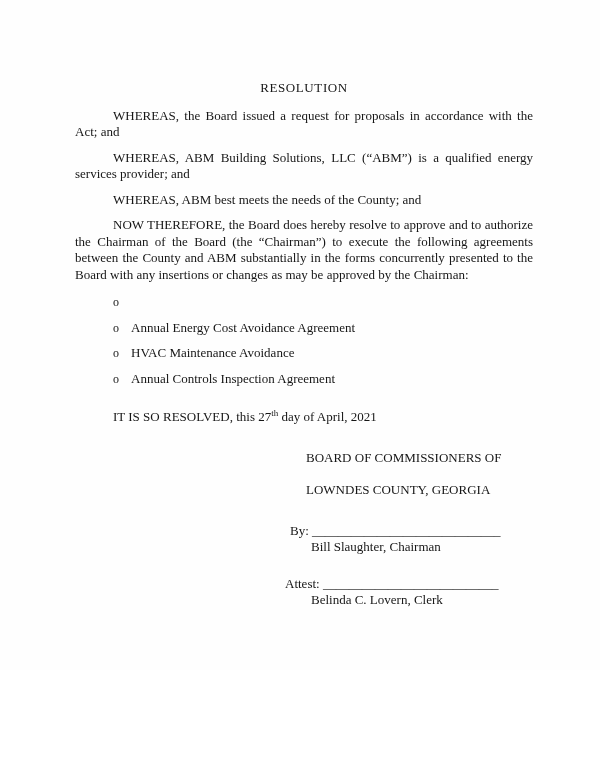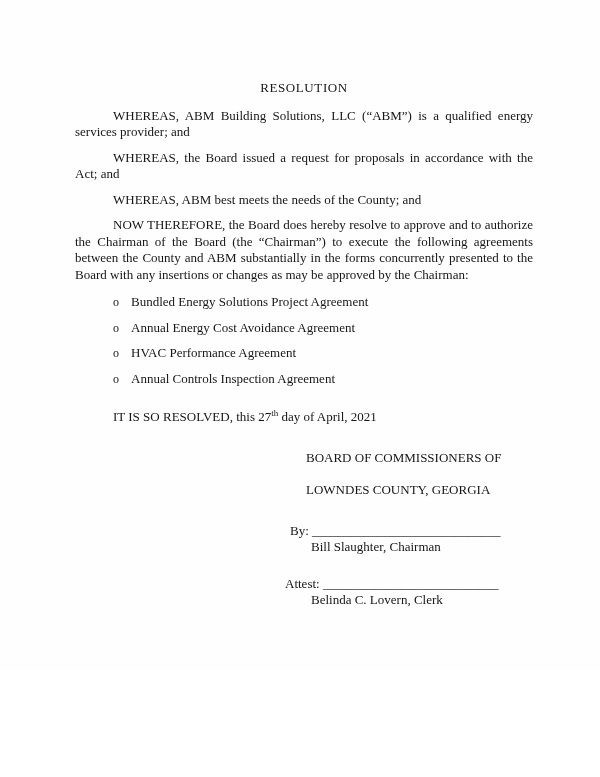--- a/index.html
+++ b/index.html
@@ -77,37 +77,36 @@
     margin-left: -5px;
   }
 </style>
 </head>
 <body>
 
 <div class="page">
 
   <h1 class="title">RESOLUTION</h1>
 
+  <p class="para">WHEREAS, the Board issued a request for proposals in accordance with the Act; and</p>
   <p class="para">WHEREAS, ABM Building Solutions, LLC (“ABM”) is a qualified energy services provider; and</p>
-  <p class="para">WHEREAS, the Board issued a request for proposals in accordance with the Act; and</p>
   <p class="para">WHEREAS, ABM best meets the needs of the County; and</p>
   <p class="para">NOW THEREFORE, the Board does hereby resolve to approve and to authorize the Chairman of the Board (the “Chairman”) to execute the following agreements between the County and ABM substantially in the forms concurrently presented to the Board with any insertions or changes as may be approved by the Chairman:</p>
 
   <div class="list">
     <div class="list-item">
       <span class="bullet">o</span>
-      <span>Bundled Energy Solutions Project Agreement</span>
     </div>
     <div class="list-item">
       <span class="bullet">o</span>
       <span>Annual Energy Cost Avoidance Agreement</span>
     </div>
     <div class="list-item">
       <span class="bullet">o</span>
-      <span>HVAC Performance Agreement</span>
+      <span>HVAC Maintenance Avoidance</span>
     </div>
     <div class="list-item">
       <span class="bullet">o</span>
       <span>Annual Controls Inspection Agreement</span>
     </div>
   </div>
 
   <p class="resolved"><span>IT IS SO RESOLVED, this 27</span><sup>th</sup><span> day of April, 2021</span></p>
 
   <div class="sig-block">

